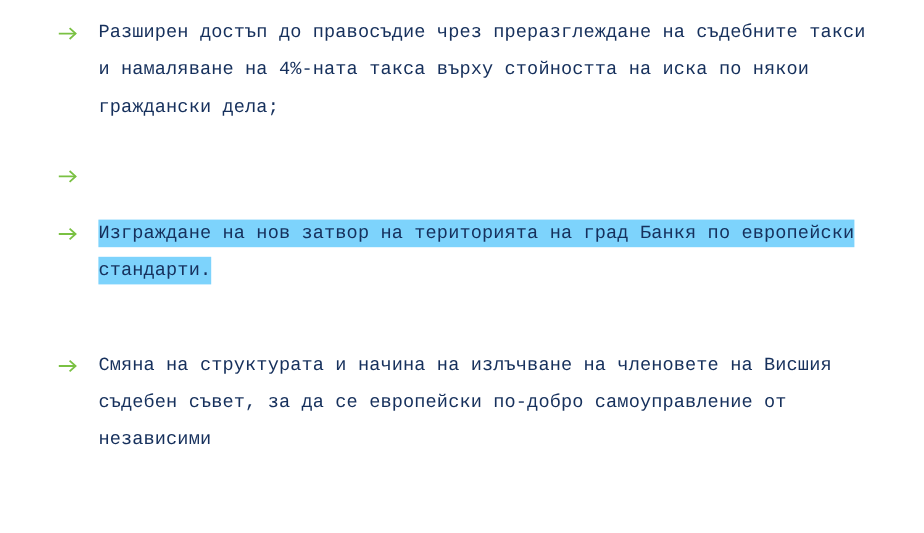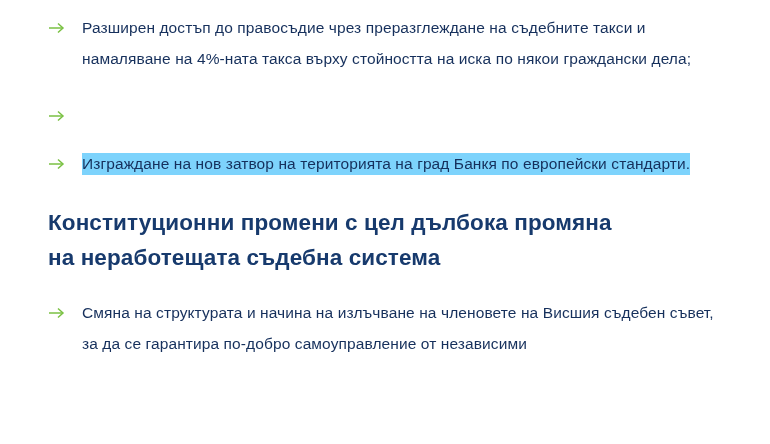--- a/index.html
+++ b/index.html
@@ -13,20 +13,21 @@
     font-family: "Liberation Sans", sans-serif;
     color: #1b2a4a;
     overflow: hidden;
   }
   .page {
     position: relative;
     width: 770px;
     height: 444px;
     padding: 0;
     box-sizing: border-box;
+    font-family: Liberation Mono, monospace;
   }
   .content {
     position: absolute;
     left: 0;
     top: 0;
     width: 770px;
   }
   
   .bullet-item {
     display: flex;
@@ -115,31 +116,27 @@
         <svg width="18" height="12" viewBox="0 0 18 12" aria-hidden="true">
           <line x1="1" y1="6" x2="15" y2="6" stroke="#7ac143" stroke-width="1.5"></line>
           <polyline points="10,1.5 15,6 10,10.5" fill="none" stroke="#7ac143" stroke-width="1.5"></polyline>
         </svg>
       </span>
       <div class="bullet-text"><span class="hl">Изграждане на нов затвор на територията на град Банкя по европейски стандарти.</span></div>
     </div>
 
     <div class="gap-lg"></div>
 
-    <h2 class="section-heading">
-      <span class="heading-line">Конституционни промени с цел дълбока промяна</span>
-      <span class="heading-line">на неработещата съдебна система</span>
-    </h2>
 
     <div class="gap-md"></div>
 
     <div class="bullet-item">
       <span class="arrow-icon">
         <svg width="18" height="12" viewBox="0 0 18 12" aria-hidden="true">
           <line x1="1" y1="6" x2="15" y2="6" stroke="#7ac143" stroke-width="1.5"></line>
           <polyline points="10,1.5 15,6 10,10.5" fill="none" stroke="#7ac143" stroke-width="1.5"></polyline>
         </svg>
       </span>
-      <div class="bullet-text">Смяна на структурата и начина на излъчване на членовете на Висшия съдебен съвет, за да се гарантира по-добро самоуправление от независими</div>
+      <div class="bullet-text">Смяна на структурата и начина на излъчване на членовете на Висшия съдебен съвет, за да се европейски по-добро самоуправление от независими</div>
     </div>
 
   </div>
 </div>
 
 </body></html>

